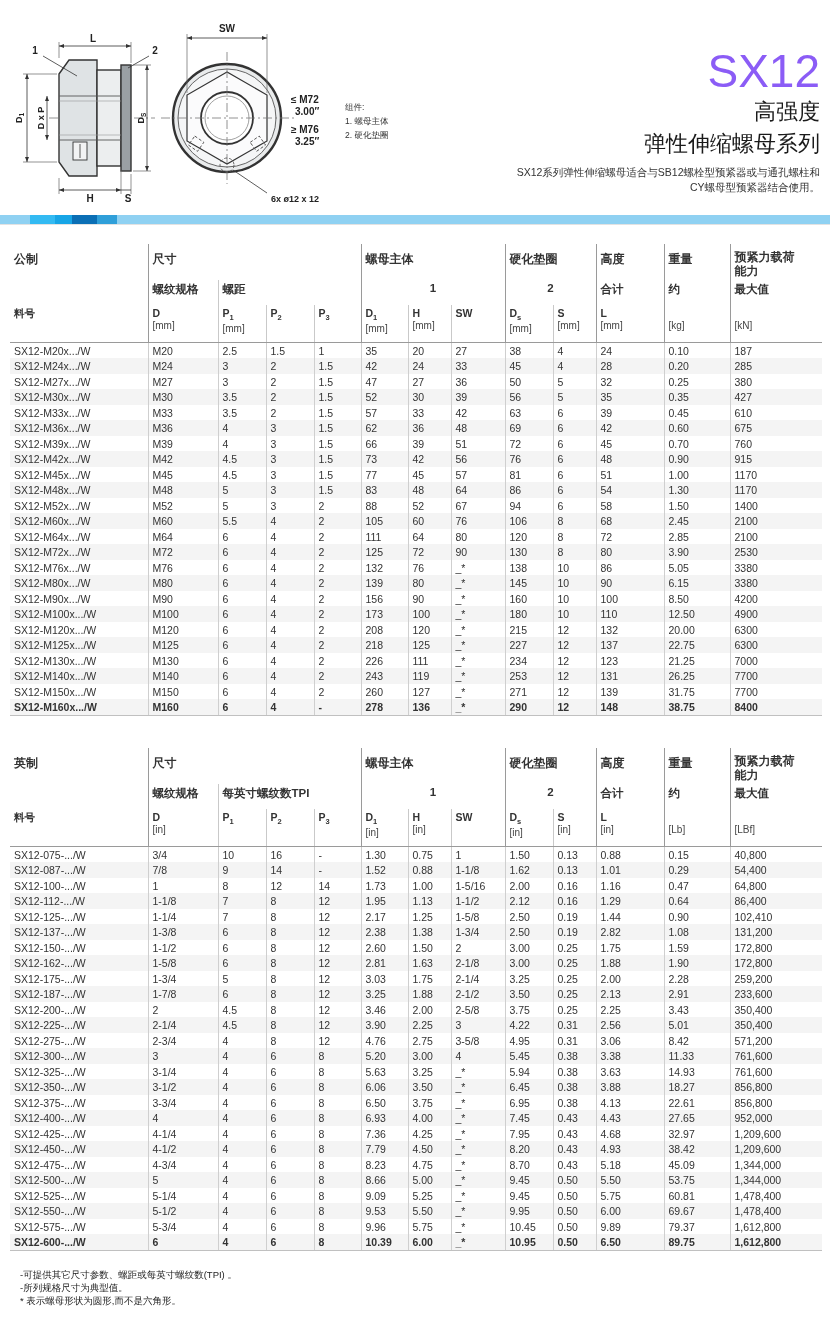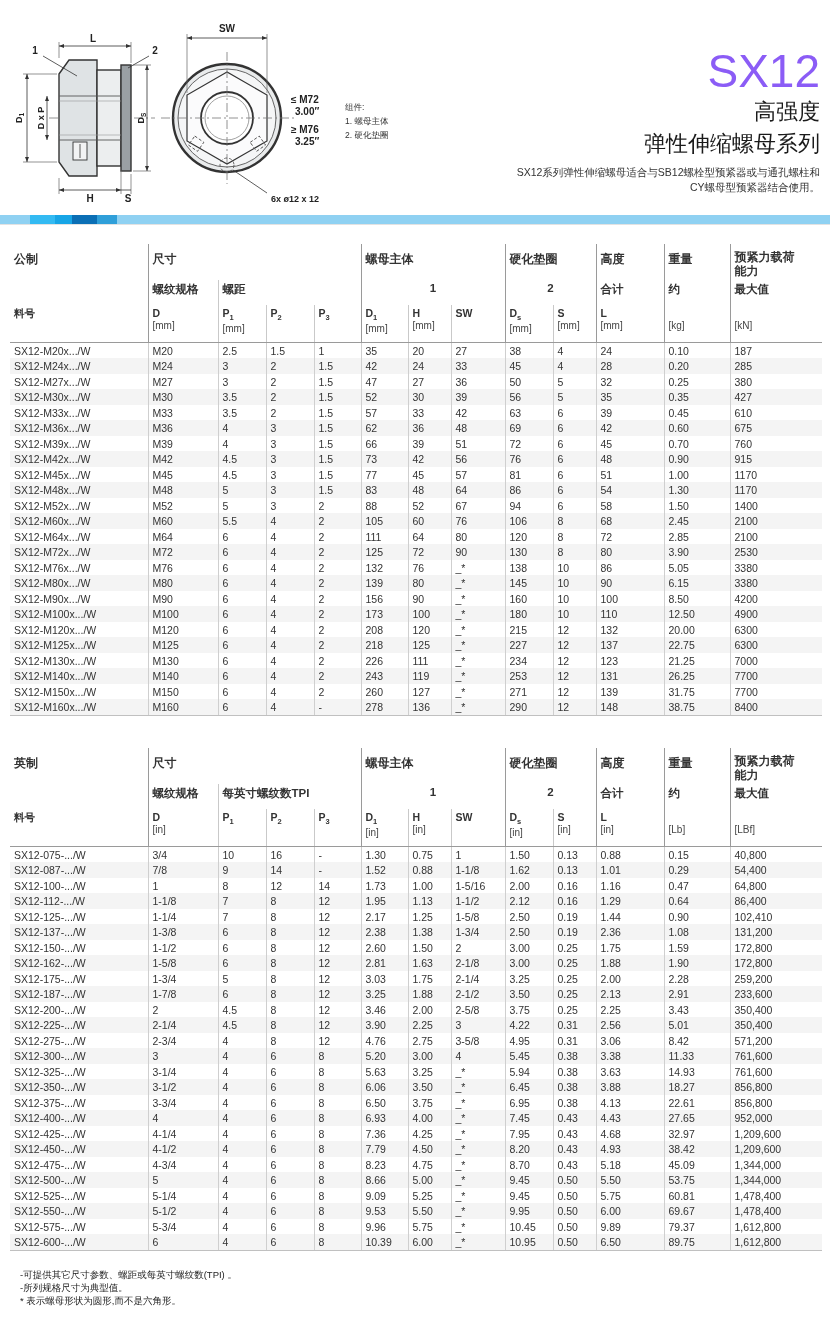--- a/index.html
+++ b/index.html
@@ -28,21 +28,21 @@
   .gr2 td.num{text-align:center;}
   .gr3 td{height:32px;vertical-align:top;border-bottom:1px solid #9a9a9a;padding-bottom:3px;}
   .gr3 .cl{font-weight:bold;font-size:10.5px;}
   .gr3 .cl sub{font-size:7.5px;}
   .gr3 .cu{font-weight:normal;font-size:10px;color:#444;margin-top:1px;}
   td.gb{border-left:1px solid #9a9a9a;}
   td.cb{border-left:1px solid #c9c9c9;}
   tbody td{padding:2px 4px 1px 4px;height:12.5px;border-left:1px solid #cfcfcf;}
   tbody td:first-child{border-left:none;}
   tbody tr:nth-child(even){background:#f4f4f4;}
-  tbody tr:last-child td{border-bottom:1px solid #c0c0c0;}
+  tbody tr:last-child td{border-bottom:1px solid #c0c0c0;font-weight:bold;}
   .tbl-metric{position:absolute;left:0;top:228px;margin-top:16px;}
   .tbl-imperial{position:absolute;left:0;top:748px;}
 
   
   .notes{position:absolute;left:20px;top:1268px;font-size:9.5px;line-height:1.38;color:#222;}
 
   
   .dimtext{font-size:10px;font-weight:bold;fill:#222;}
   .dimtext-s{font-size:9px;font-weight:bold;fill:#222;}
   .anntext{font-size:10px;font-weight:bold;fill:#222;}
@@ -704,21 +704,21 @@
           <td>SX12-137-.../W</td>
           <td>1-3/8</td>
           <td>6</td>
           <td>8</td>
           <td>12</td>
           <td>2.38</td>
           <td>1.38</td>
           <td>1-3/4</td>
           <td>2.50</td>
           <td>0.19</td>
-          <td>2.36</td>
+          <td>2.82</td>
           <td>1.08</td>
           <td>131,200</td>
         </tr>
         <tr>
           <td>SX12-150-.../W</td>
           <td>1-1/2</td>
           <td>6</td>
           <td>8</td>
           <td>12</td>
           <td>2.60</td>

